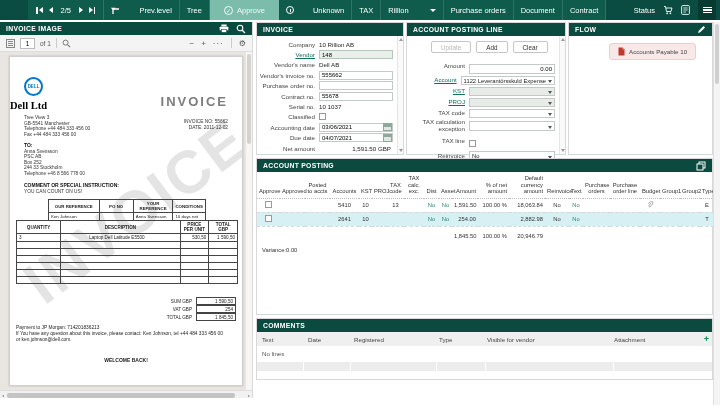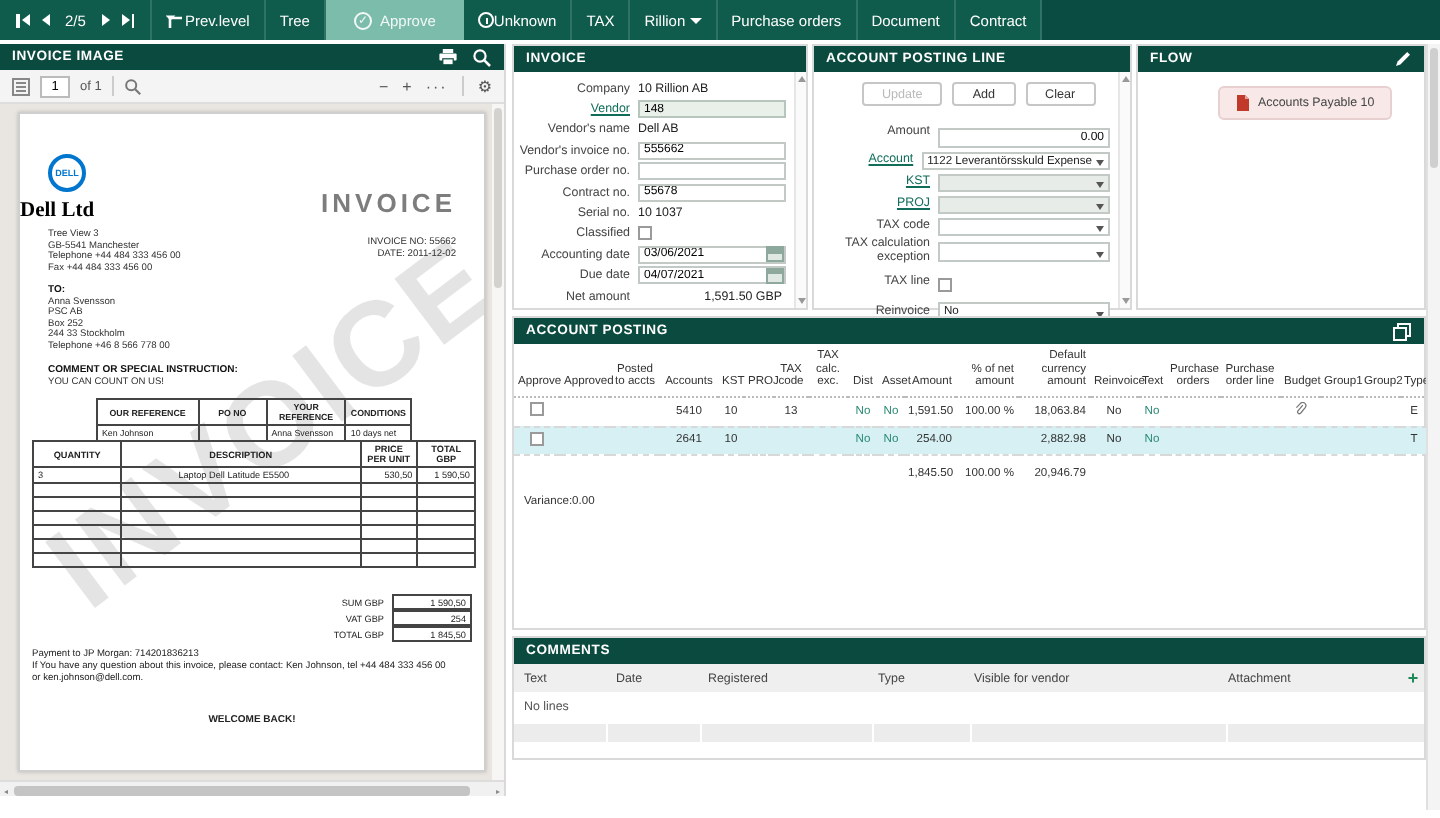--- a/index.html
+++ b/index.html
@@ -2,23 +2,23 @@
 <html><head>
 <meta charset="utf-8">
 <style>
   * { margin:0; padding:0; box-sizing:border-box; }
   html,body { width:720px; height:409px; overflow:hidden; background:#fff;
               font-family:"Liberation Sans", sans-serif; }
   .app { position:relative; width:720px; height:409px; background:#fff; }
 
   
   .topbar { position:absolute; top:0; left:0; width:720px; height:20px;
-            background:#0a4c41; display:flex; align-items:stretch; color:#fff; }
+            background:#0a4c41; display:flex; align-items:stretch; color:#fff;padding-left:28px; }
   .topbar-left { background:#0f5b4c; display:flex; align-items:stretch; }
-  .tb-item { display:flex; align-items:center; gap:0; padding:0 7px;
+  .tb-item { display:flex; align-items:center; gap:19px; padding:0 7px;
              font-size:7.5px; border-right:1px solid rgba(255,255,255,.14);
              white-space:nowrap; cursor:default; }
   .tb-item.first { border-left:1px solid rgba(255,255,255,.14); }
   .nav-group { display:flex; align-items:center; gap:6px; padding:0 8px; }
   .tri-l { width:0;height:0;border-top:3px solid transparent;border-bottom:3px solid transparent;border-right:4px solid #fff; }
   .tri-r { width:0;height:0;border-top:3px solid transparent;border-bottom:3px solid transparent;border-left:4px solid #fff; }
   .nav-end { display:flex; align-items:center; gap:1px; }
   .nav-bar { width:1.5px; height:7px; background:#fff; }
   .pgnum { font-size:7.5px; padding:0 2px; }
   .approve-btn { background:#7cbcaa; display:flex; align-items:center; gap:4px;
@@ -233,20 +233,37 @@
         <span>Purchase orders</span>
       </div>
       <div class="tb-item">
         <span>Document</span>
       </div>
       <div class="tb-item">
         <span>Contract</span>
       </div>
     </div>
     <div class="tb-spacer"></div>
+    <div class="tb-right">
+      <span style="font-size:7.5px">Status</span>
+      <svg class="cart-svg" width="10" height="10" viewBox="0 0 10 10">
+          <path d="M1 1.5 H2.5 L3.5 6.5 H8 L9 3 H3" fill="none" stroke="#fff" stroke-width="0.9"></path>
+          <circle cx="4.2" cy="8.3" r="0.9" fill="#fff"></circle>
+          <circle cx="7.4" cy="8.3" r="0.9" fill="#fff"></circle>
+        </svg>
+      <svg class="list-svg" width="9" height="10" viewBox="0 0 9 10">
+          <rect x="0.6" y="0.6" width="7.8" height="8.8" rx="1" fill="none" stroke="#fff" stroke-width="0.9"></rect>
+          <path d="M2.3 3 H6.7 M2.3 5 H6.7 M2.3 7 H5" stroke="#fff" stroke-width="0.8"></path>
+        </svg>
+      <div class="hamburger">
+          <i></i>
+          <i></i>
+          <i></i>
+        </div>
+    </div>
   </div>
 
   <div class="left-panel">
     <div class="panel-header">
       <span>INVOICE IMAGE</span>
       <span class="ph-spacer"></span>
       <svg width="10" height="9" viewBox="0 0 10 9" style="margin-right:7px">
           <rect x="2.4" y="0.5" width="5.2" height="2" fill="#fff"></rect>
           <rect x="0.7" y="2.8" width="8.6" height="3.4" rx="0.5" fill="#fff"></rect>
           <rect x="2.4" y="5.4" width="5.2" height="3" fill="#fff" stroke="#0b4a3f" stroke-width="0.6"></rect>

